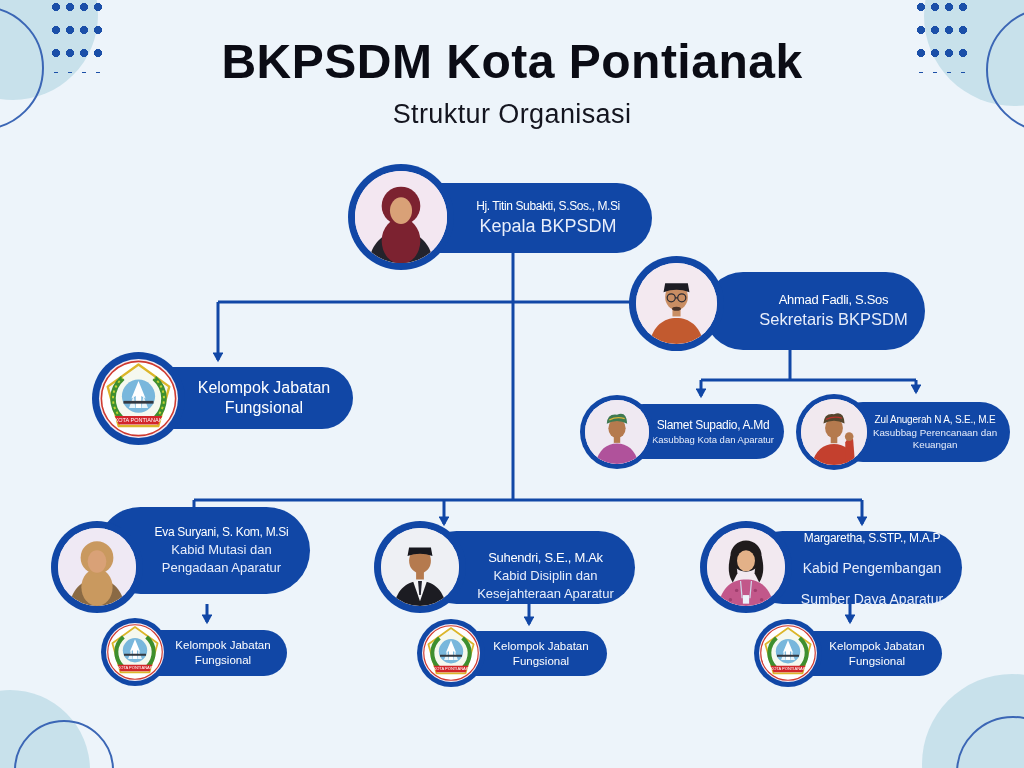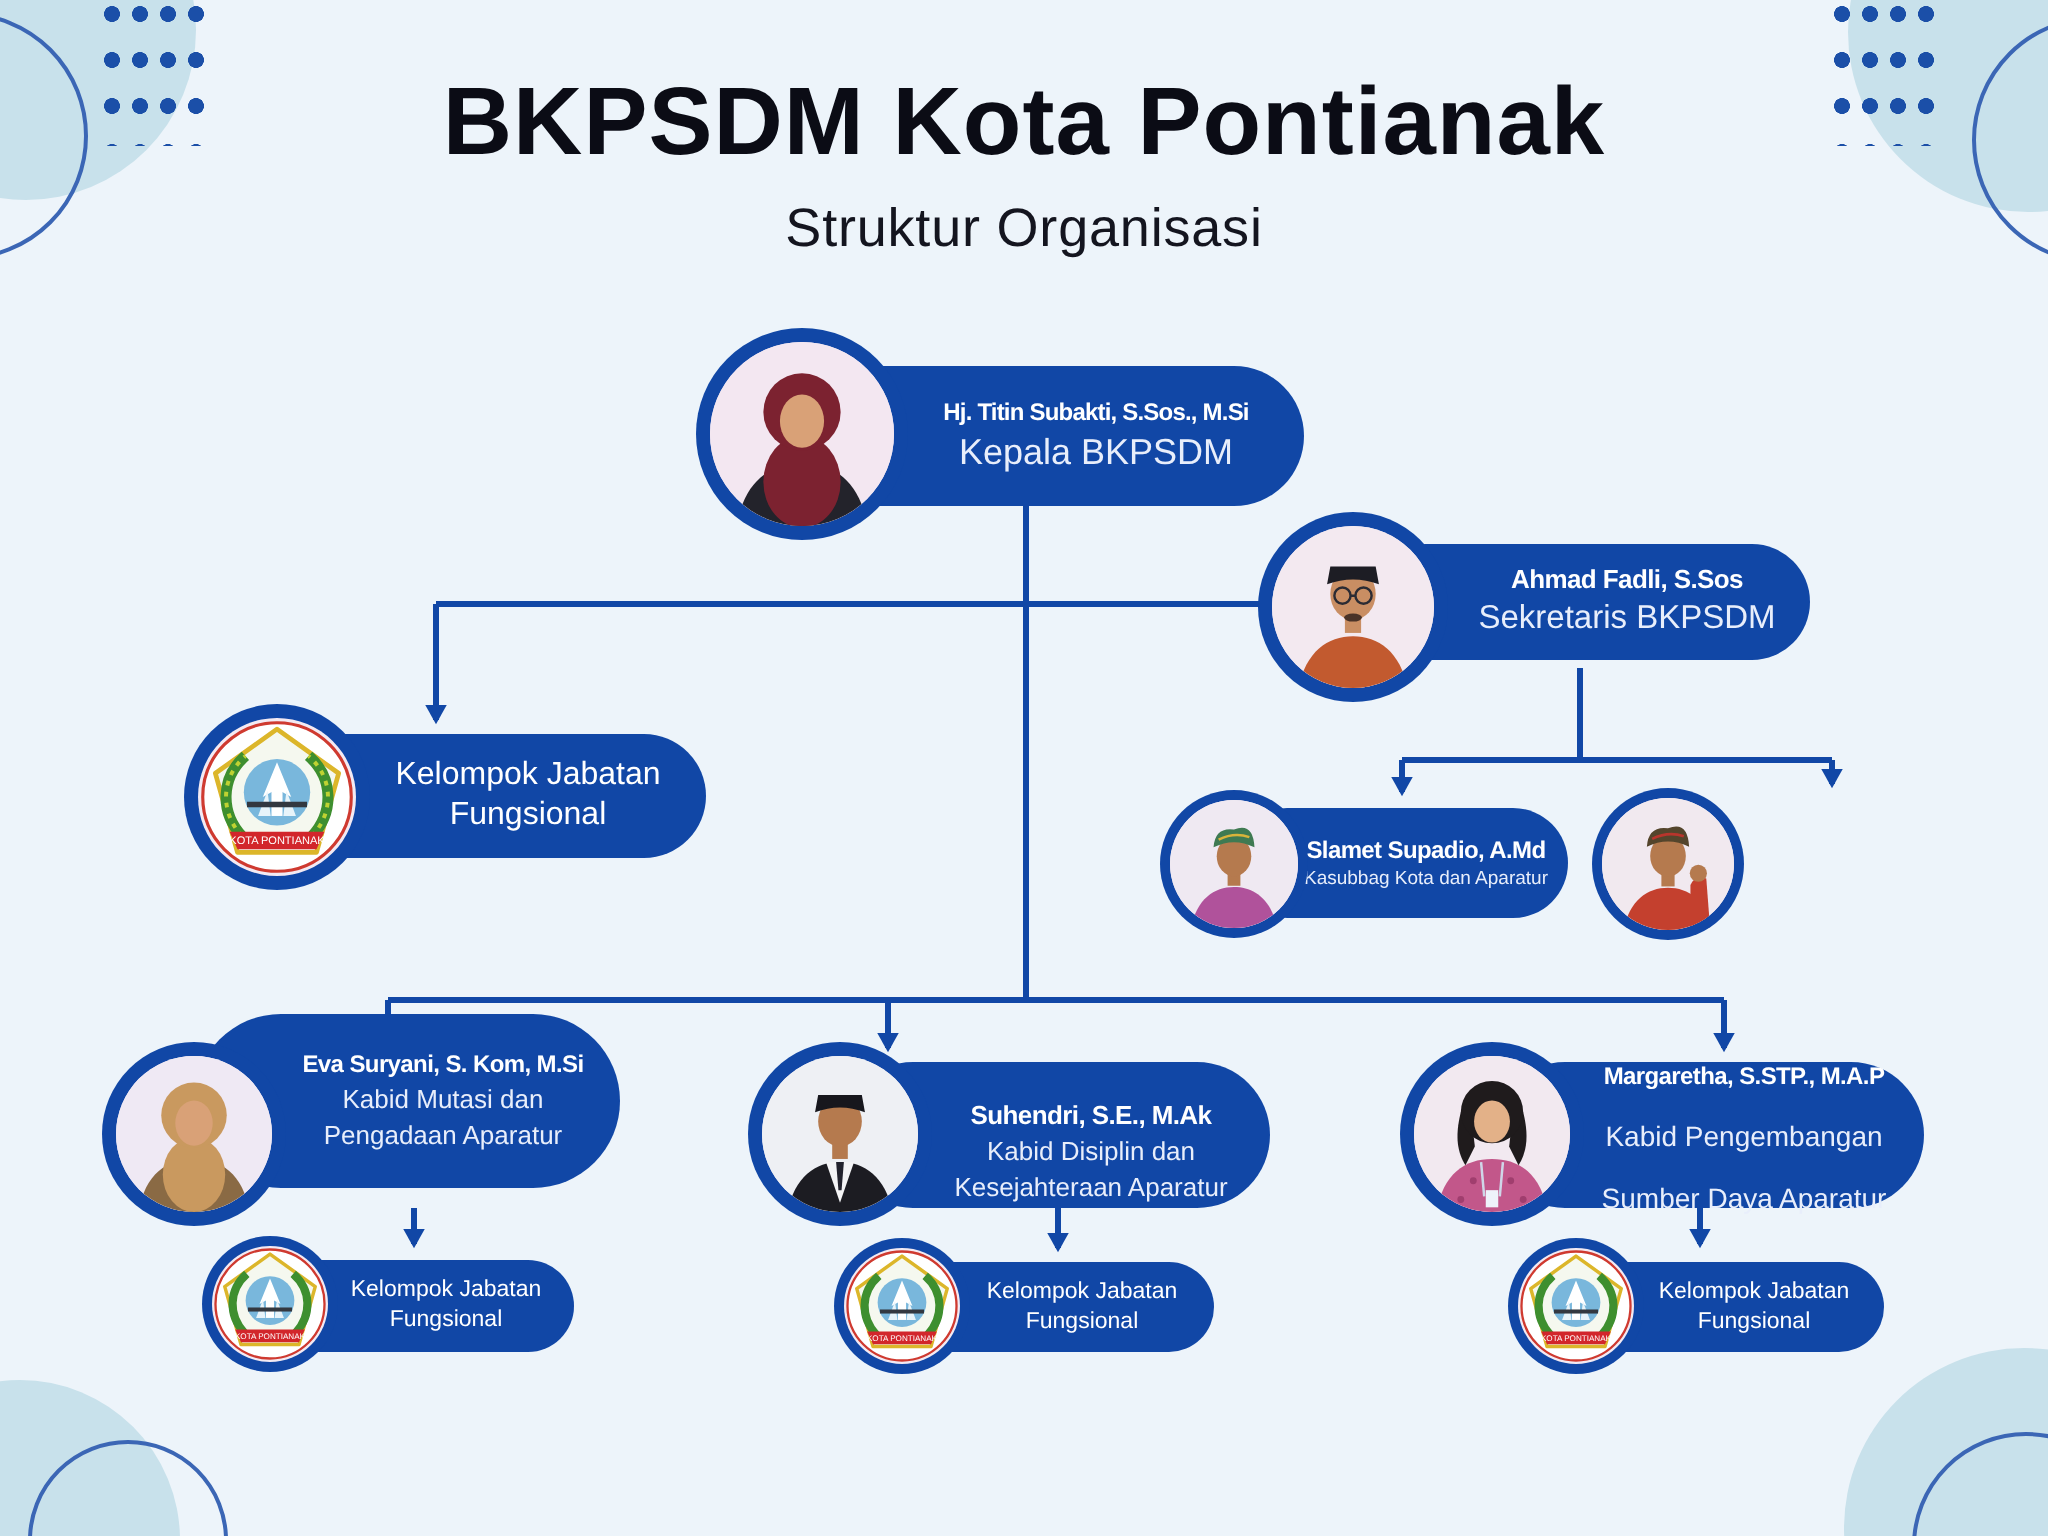--- a/index.html
+++ b/index.html
@@ -32,29 +32,29 @@
   
   .wires{position:absolute;left:0;top:0;pointer-events:none;}
 
   
   .pill{position:absolute;background:#1147a6;border-radius:999px;color:#fff;
     display:flex;flex-direction:column;justify-content:center;text-align:center;
     padding-right:8px;box-sizing:border-box;}
   .photo{position:absolute;background:#1147a6;border-radius:50%;padding:7px;box-sizing:border-box;}
   .photo-inner{width:100%;height:100%;border-radius:50%;overflow:hidden;background:#f3eaf3;}
   .av{display:block;width:100%;height:100%;}
-  .name{font-weight:bold;white-space:nowrap;letter-spacing:-0.3px;font-size:12.5px;line-height:1.25;}
+  .name{font-weight:normal;white-space:nowrap;letter-spacing:-0.3px;font-size:12.5px;line-height:1.25;}
   .role{font-weight:400;color:#e8eefb;font-size:13px;line-height:1.2;}
 
   #kepala-pill{left:402px;top:183px;width:250px;height:70px;padding-left:50px;}
   #kepala-pill .name{font-size:12px;letter-spacing:-0.4px;}
   #kepala-pill .role{font-size:18px;margin-top:2px;text-align:center;}
   #kepala-photo{left:348px;top:164px;width:106px;height:106px;}
 
-  #sek-pill{left:684px;top:272px;width:221px;height:58px;padding-left:46px;}
+  #sek-pill{left:704px;top:272px;width:221px;height:78px;padding-left:46px;}
   #sek-pill .name{font-size:13px;}
   #sek-pill .role{font-size:16.5px;margin-top:1px;}
   #sek-photo{left:629px;top:256px;width:95px;height:95px;}
 
   #kjfm-pill{left:139px;top:367px;width:214px;height:62px;padding-left:44px;}
   #kjfm-pill .kjf-text{font-size:16px;line-height:1.25;color:#fff;}
   #kjfm-photo{left:92px;top:352px;width:93px;height:93px;}
 
   #slamet-pill{left:616px;top:404px;width:168px;height:55px;padding-left:34px;}
   #slamet-pill .name{font-size:12px;}
@@ -206,20 +206,24 @@
         <rect width="100" height="100" fill="#efe9f2"></rect>
         <rect x="45" y="54" width="10" height="13" fill="#b57a4e"></rect>
         <path d="M16,102 C20,78 34,68 50,68 C66,68 80,78 84,102 Z" fill="#b0529b"></path>
         <ellipse cx="50" cy="44" rx="13.5" ry="15.5" fill="#b57a4e"></ellipse>
         <path d="M34,37 Q35,21 50,23 Q65,17 66,37 Q50,29 34,37 Z" fill="#3f7a52"></path>
         <path d="M38,31 Q50,25 62,29" fill="none" stroke="#d9b33a" stroke-width="2"></path>
       </svg>
     </div>
   </div>
 
+  <div class="pill" id="zul-pill">
+    <div class="name">Zul Anugerah N A, S.E., M.E</div>
+    <div class="role">Kasubbag Perencanaan dan Keuangan</div>
+  </div>
   <div class="photo" id="zul-photo">
     <div class="photo-inner">
       <svg class="av" viewBox="0 0 100 100">
         <rect width="100" height="100" fill="#f1e9ef"></rect>
         <rect x="45" y="54" width="10" height="13" fill="#b57a4e"></rect>
         <path d="M16,102 C20,78 34,68 50,68 C66,68 80,78 84,102 Z" fill="#c4402e"></path>
         <path d="M67,100 L67,66 Q71,57 79,61 L82,100 Z" fill="#c4402e"></path>
         <circle cx="73" cy="57" r="6.5" fill="#b57a4e"></circle>
         <ellipse cx="50" cy="44" rx="13.5" ry="15.5" fill="#b57a4e"></ellipse>
         <path d="M34,37 Q35,21 50,23 Q65,17 66,37 Q50,29 34,37 Z" fill="#54452c"></path>

